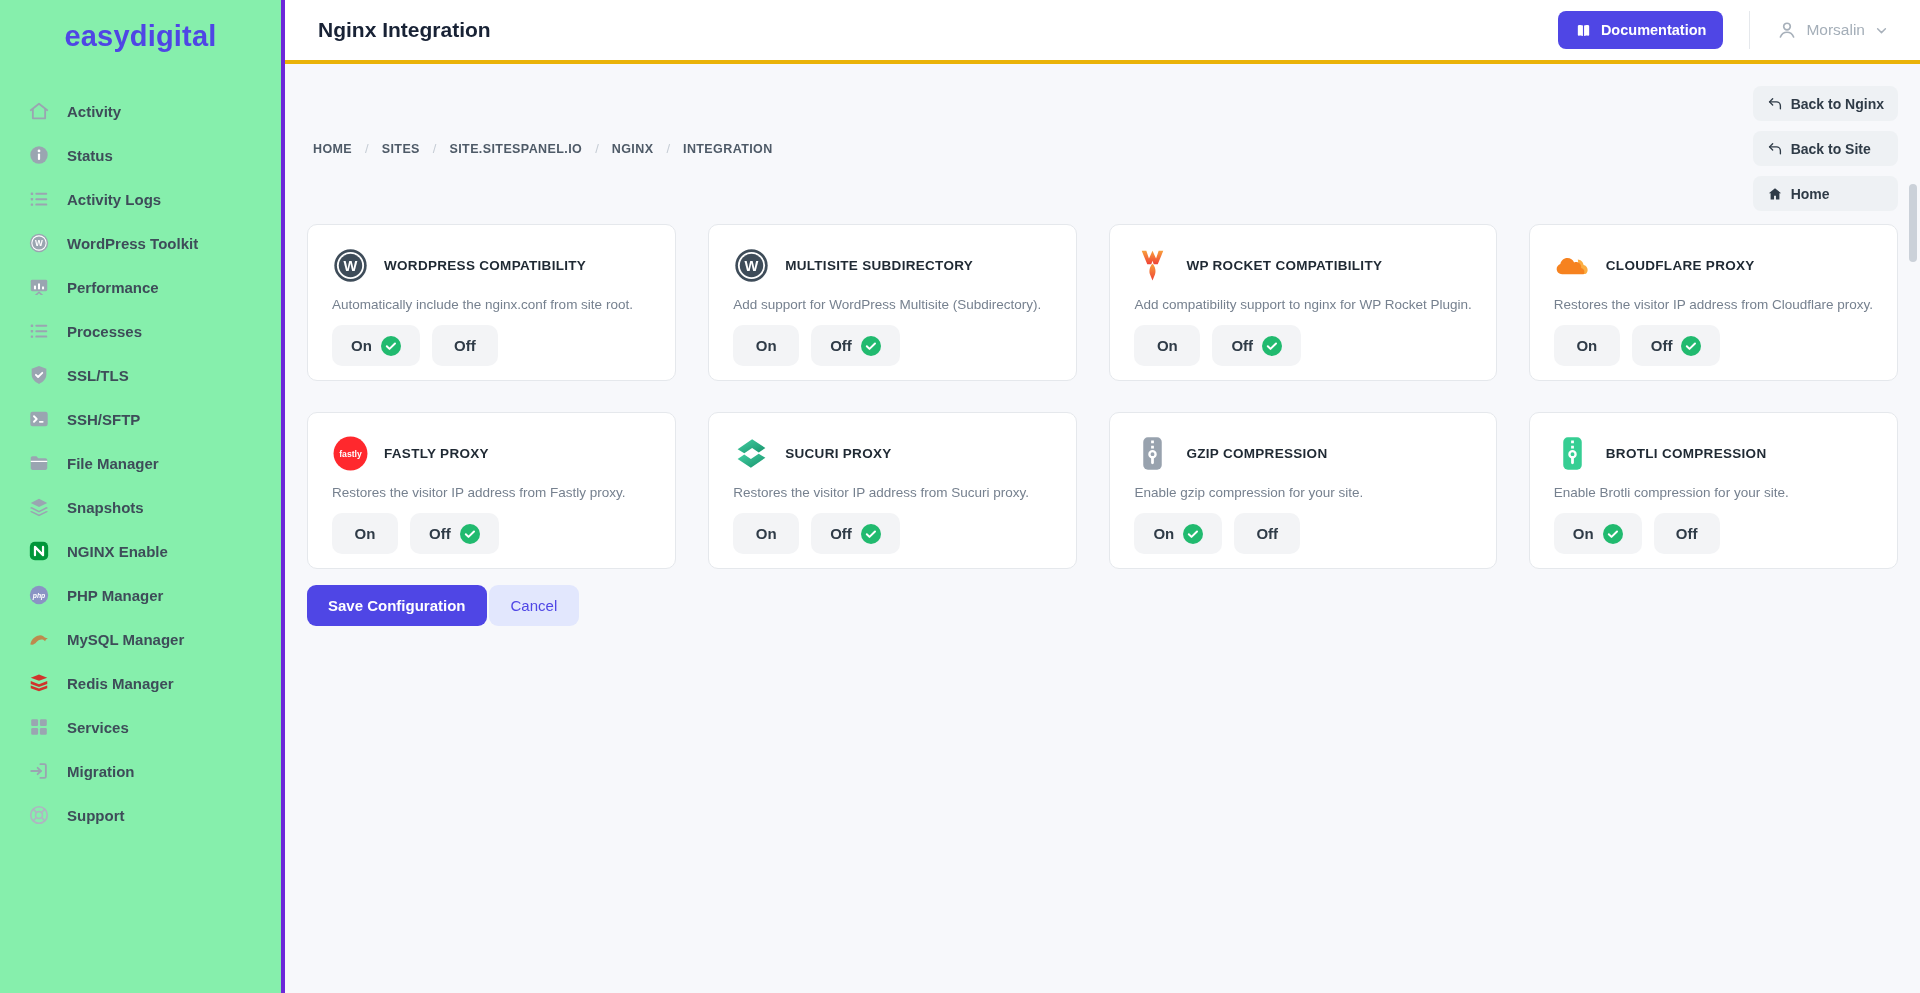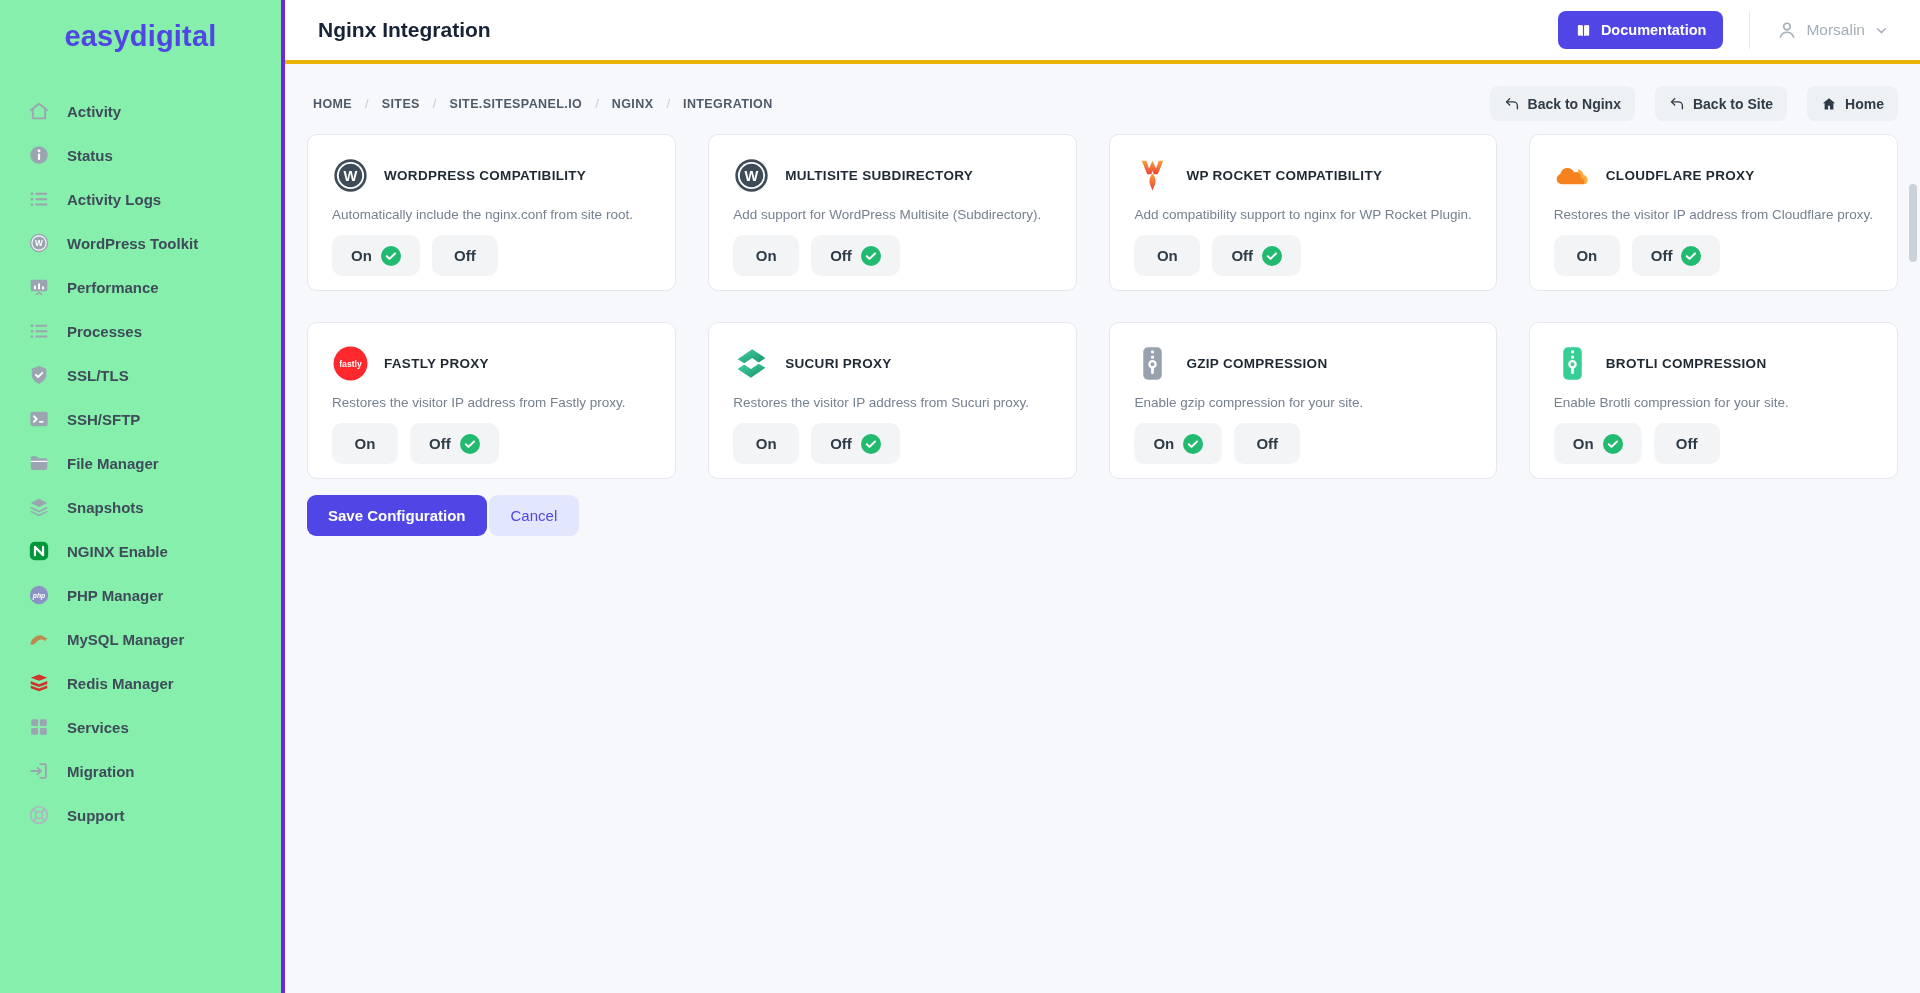--- a/index.html
+++ b/index.html
@@ -53,21 +53,21 @@
   .user-name { font-size:15.5px; color:#A4AEB8; }
   .user .chev { width:17px; height:17px; display:flex; }
 
   .content { flex:1; padding:22px 22px 0; position:relative; }
 
   .crumb-row { display:flex; align-items:center; justify-content:space-between; }
   .breadcrumb { display:flex; align-items:center; gap:13px; padding-left:6px; }
   .crumb { font-size:12.5px; font-weight:600; color:#4E5A67; letter-spacing:.4px; cursor:pointer; }
   .crumb:last-child { cursor:default; }
   .crumb-sep { color:#C6CDD5; font-size:13px; }
-  .quick { display:flex; gap:20px; }
+  .quick { display:flex; gap:10px;flex-direction:column; }
   .qbtn {
     display:flex; align-items:center; gap:8px;
     background:#EEF1F4; border:none; border-radius:8px;
     height:35px; padding:0 14px; font-size:14px; font-weight:700; color:#2F3B47;
     font-family:inherit; cursor:pointer;
   }
   .qbtn .icon { width:16px; height:16px; display:flex; }
   .qbtn .icon svg { width:100%; height:100%; }
 
   

